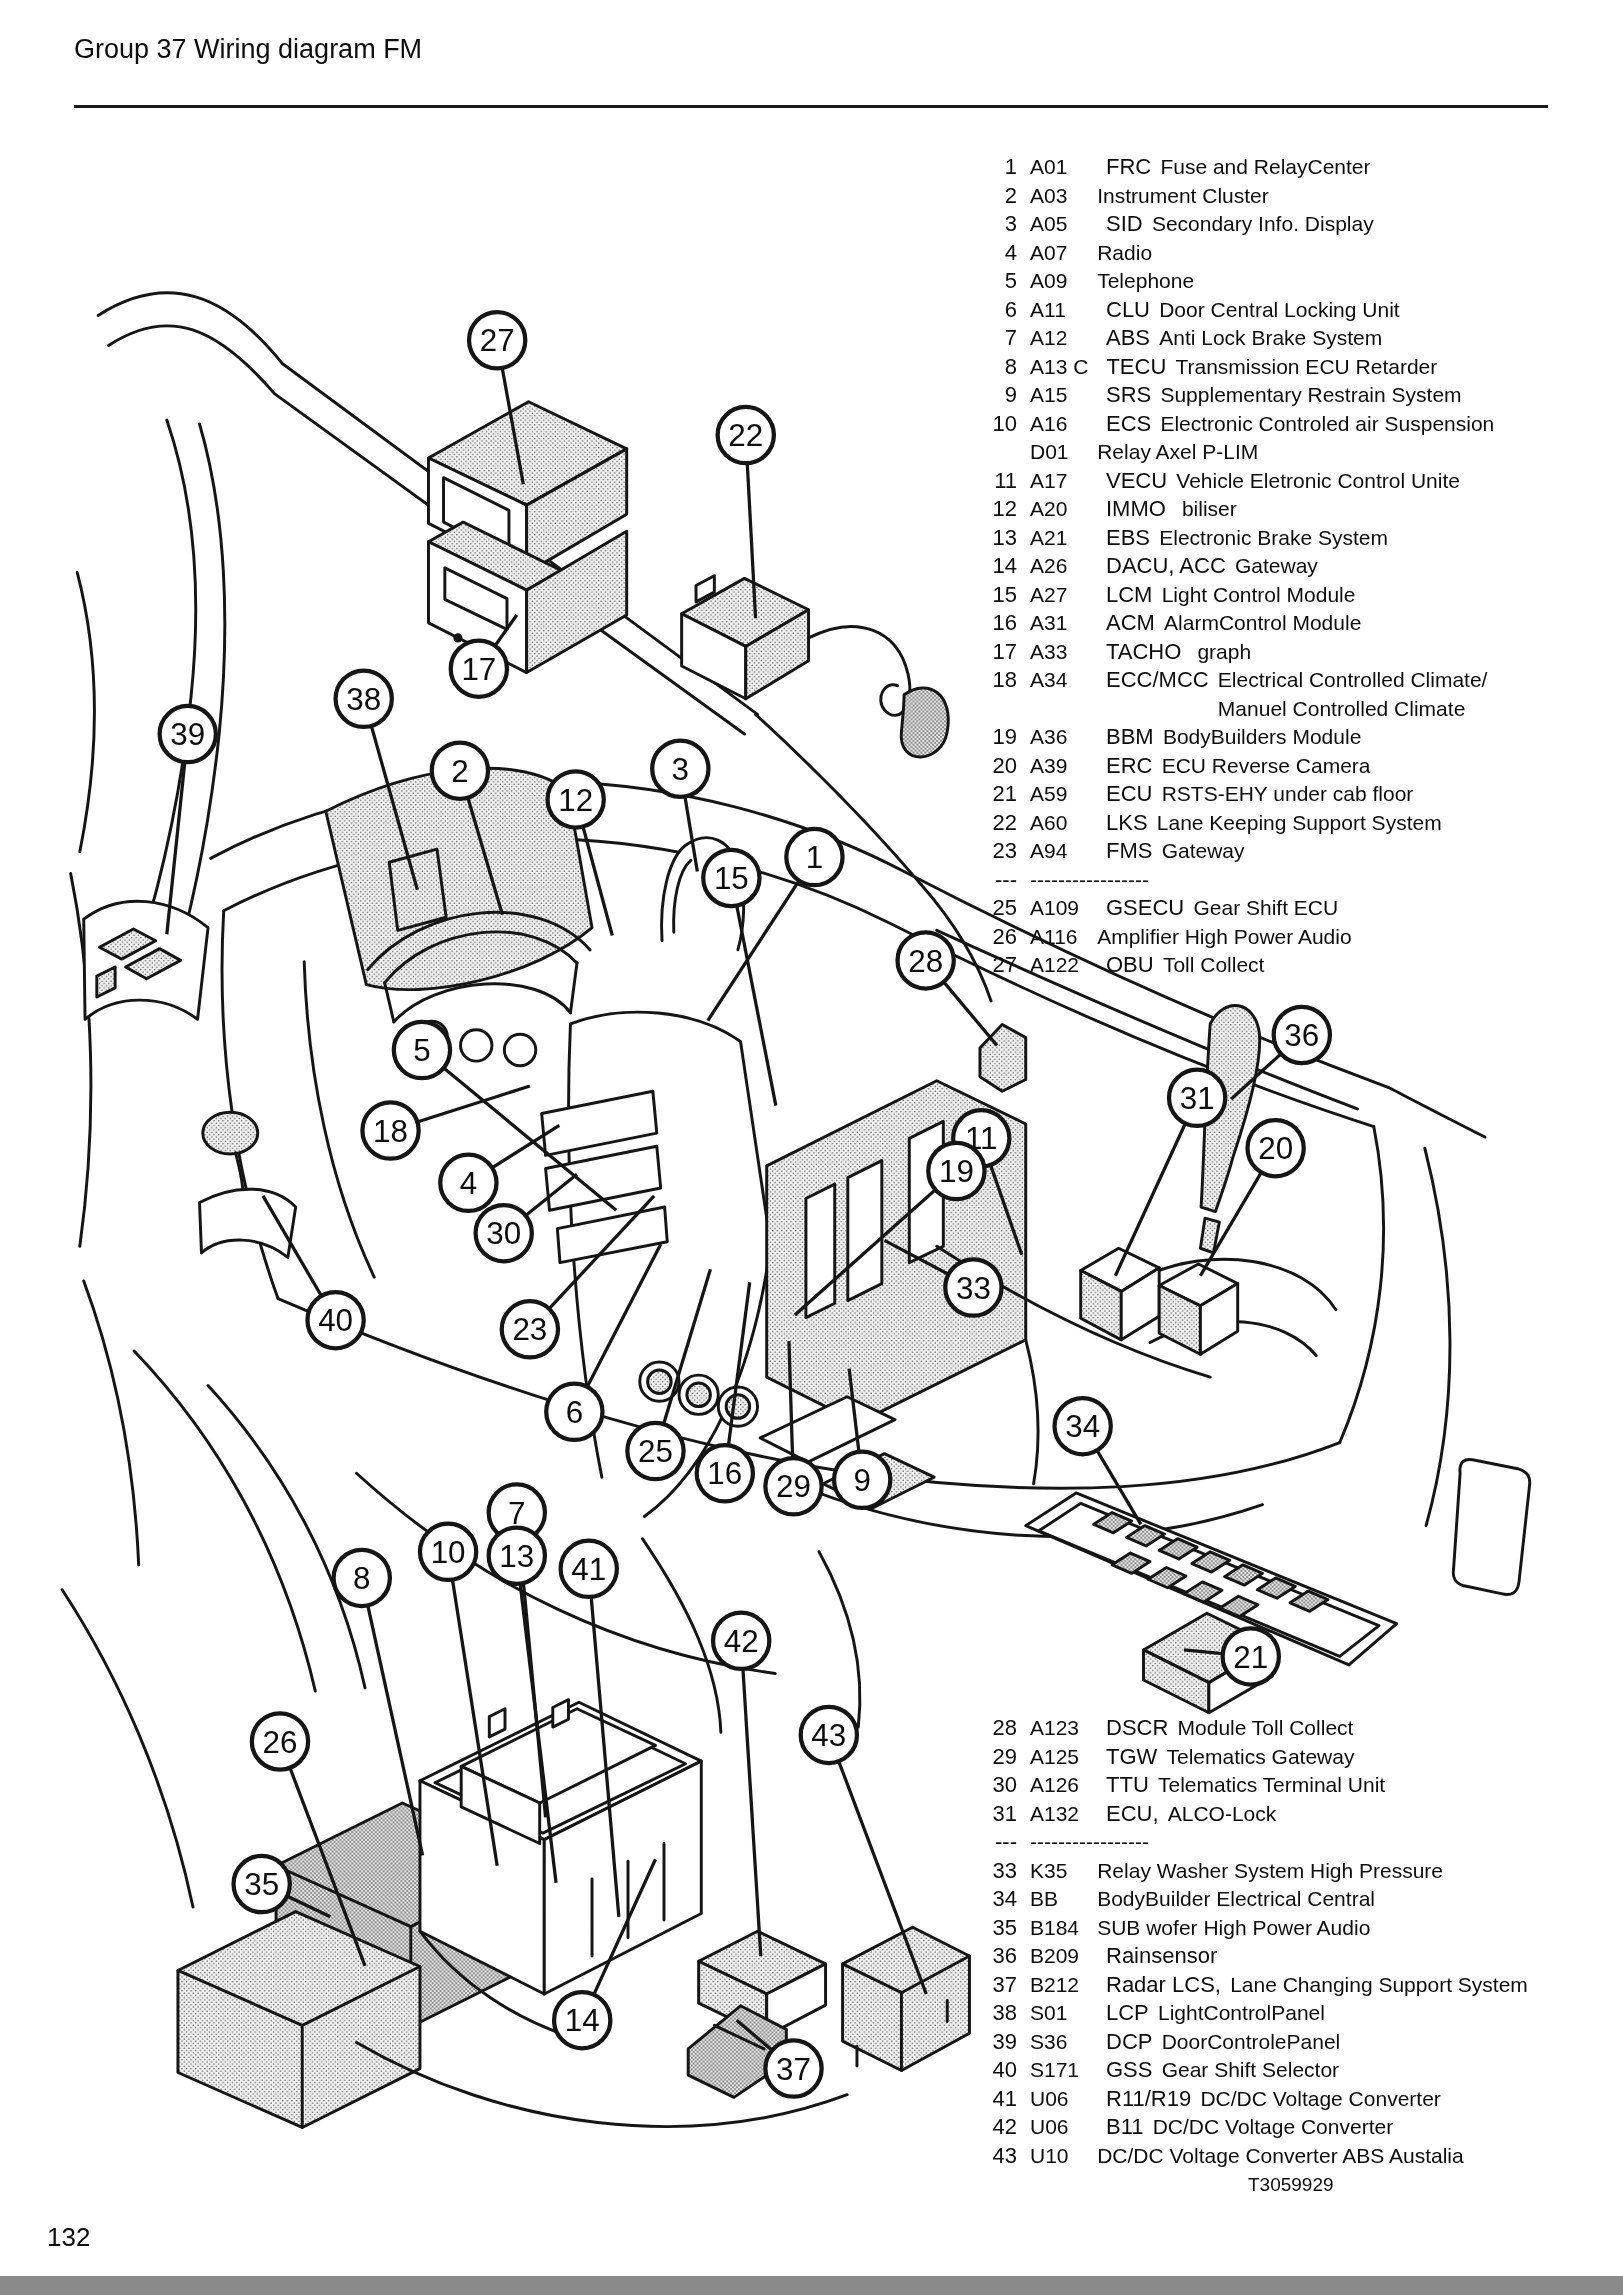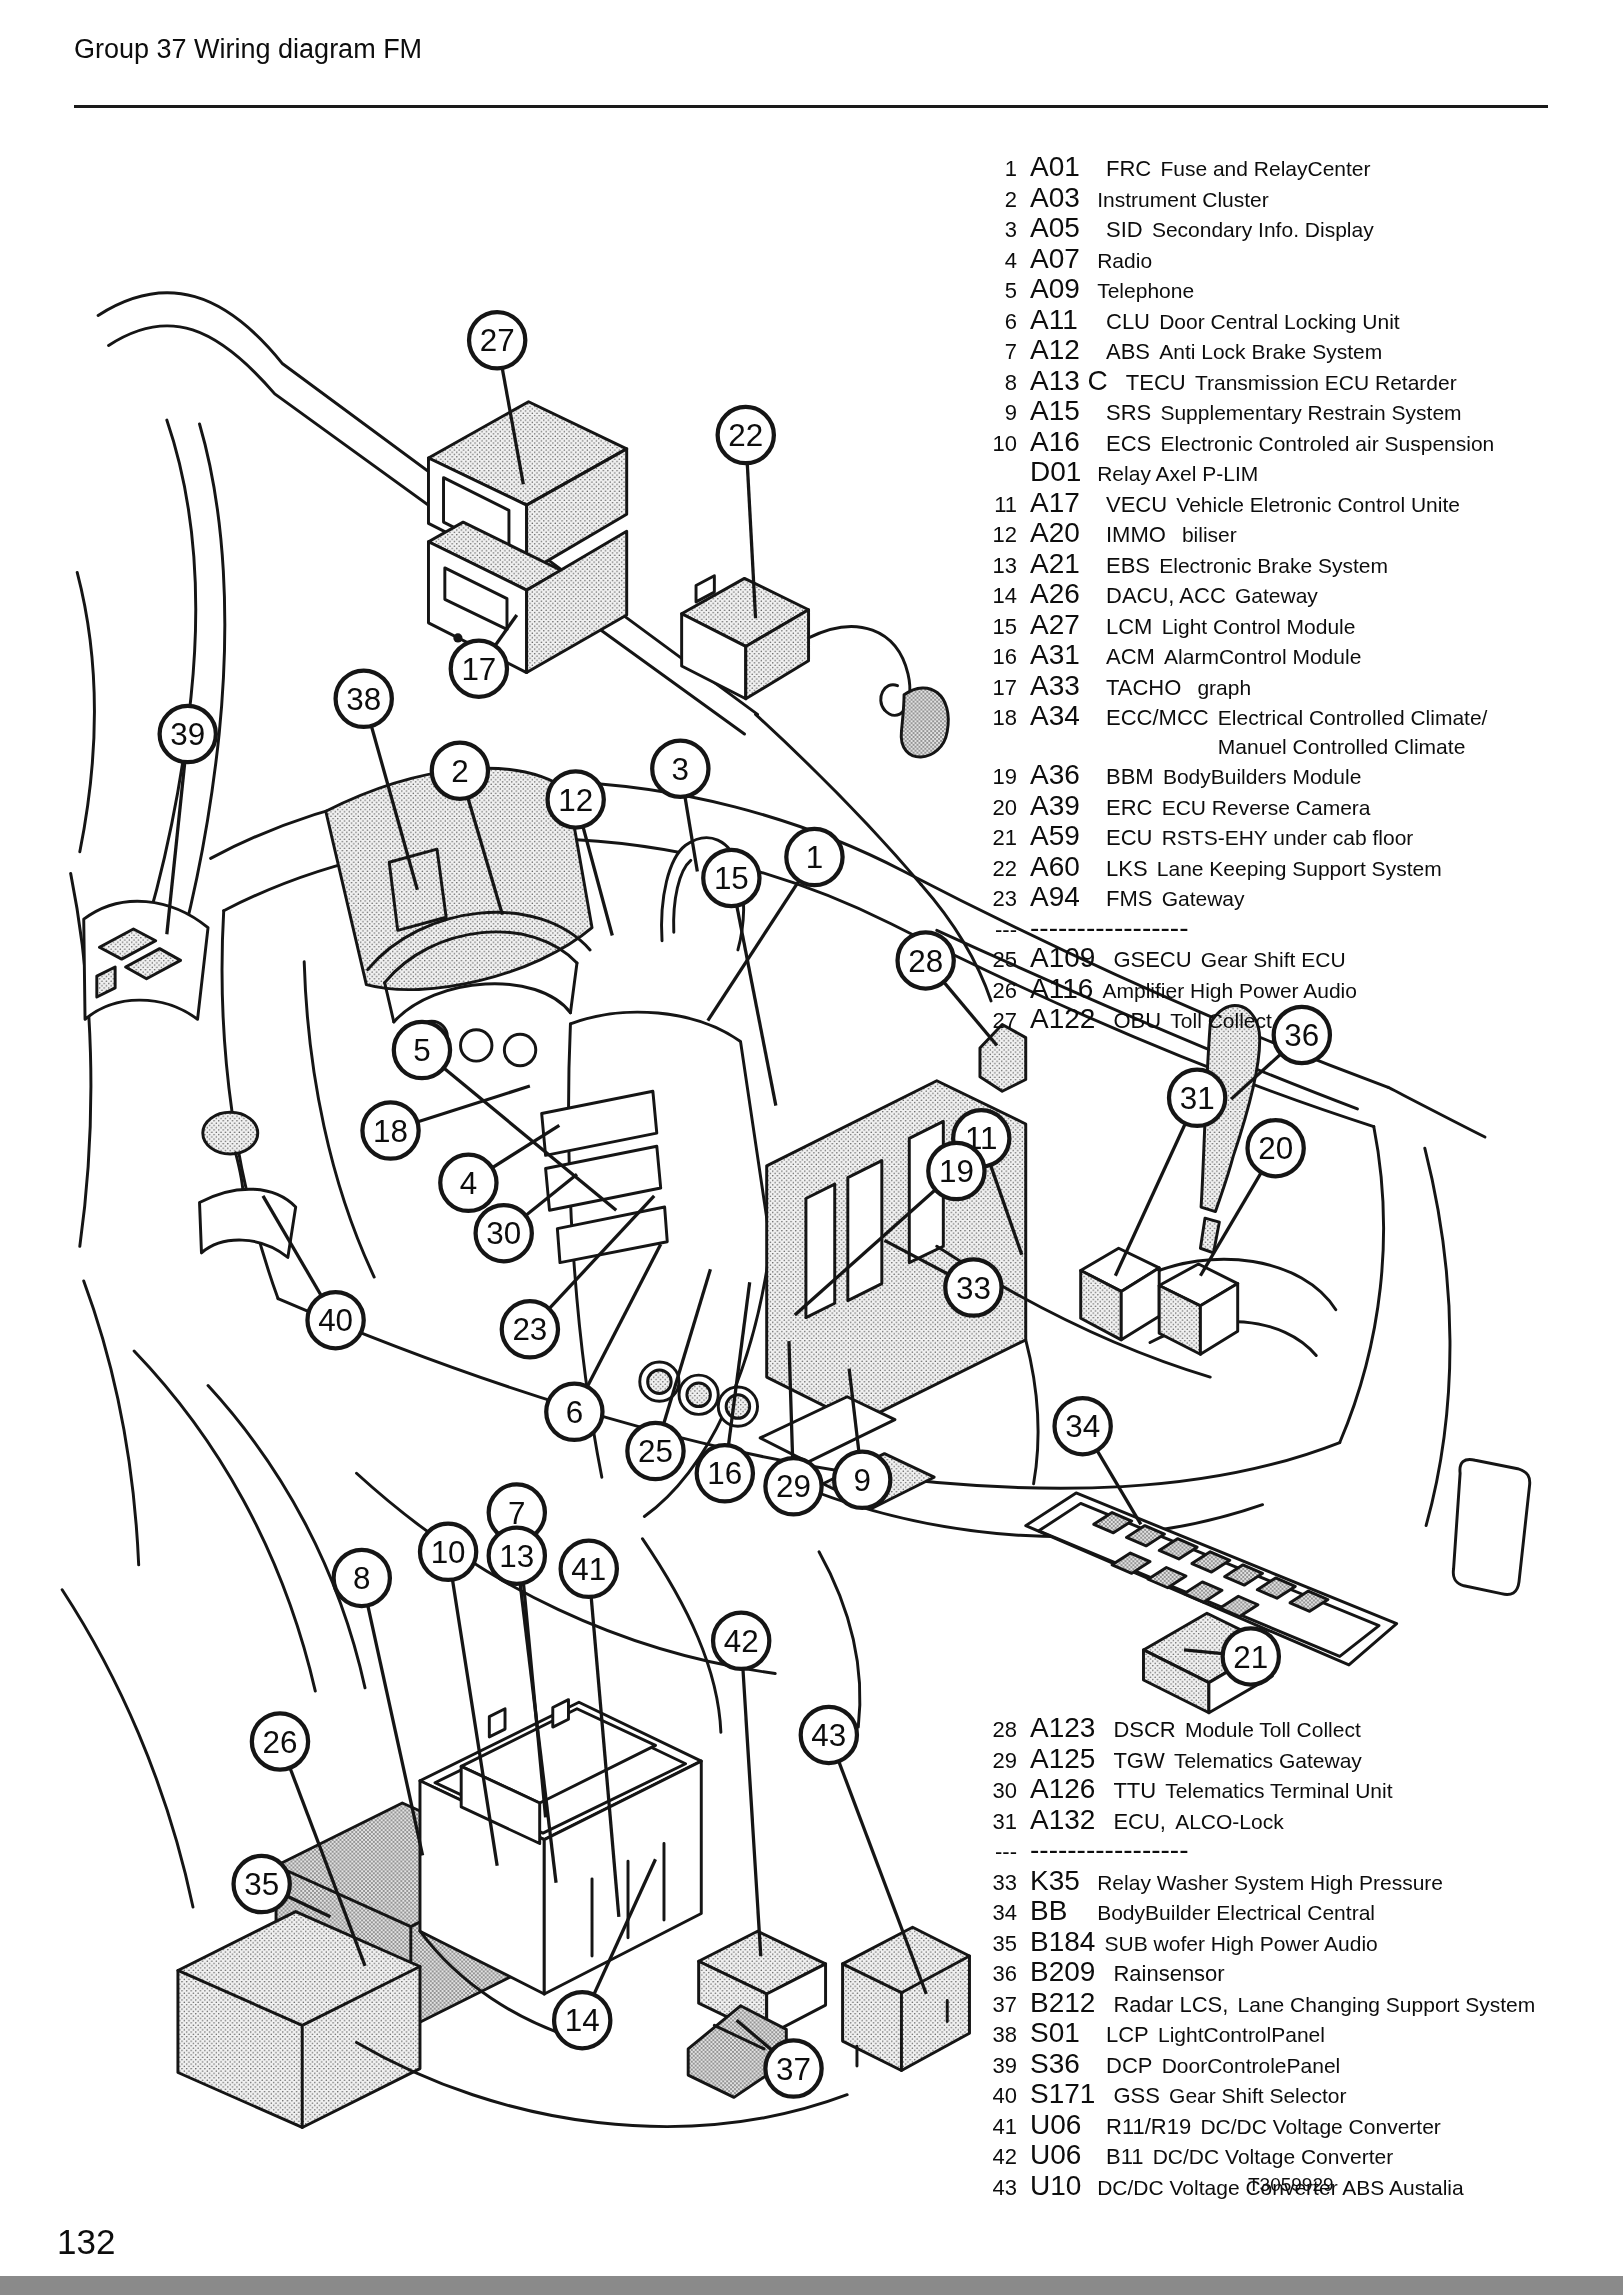--- a/index.html
+++ b/index.html
@@ -6,26 +6,26 @@
   .page{position:relative;width:1623px;height:2276px;background:#fff;
         font-family:"Liberation Sans",sans-serif;color:#0d0d0d;overflow:hidden;}
   .title{position:absolute;left:74px;top:34px;font-size:27px;font-weight:400;
          letter-spacing:0;color:#0d0d0d;white-space:nowrap;}
   .rule{position:absolute;left:74px;top:105px;width:1474px;height:3.3px;background:#1a1a1a;}
   .legend{position:absolute;left:976px;width:641px;}
   #legend-top{top:153px;}
   #legend-bottom{top:1714px;}
   .lrow{display:flex;align-items:baseline;white-space:nowrap;}
   .lnum{flex:0 0 41px;text-align:right;font-size:22px;line-height:28.5px;}
-  .lcode{margin-left:13px;min-width:58px;font-size:28px;line-height:28.5px;white-space:pre;}
+  .lcode{margin-left:13px;min-width:58px;font-size:21px;line-height:28.5px;white-space:pre;}
   .lname{margin-left:18px;font-size:22px;line-height:28.5px;white-space:pre;}
   .ldesc{margin-left:9.2px;font-size:21px;line-height:28.5px;white-space:pre-line;}
   .ldesc.tight{margin-left:16px;}
   .figref{position:absolute;left:1212px;top:2174px;font-size:19px;padding-left:36px;}
-  .pagenum{position:absolute;left:57px;top:2222px;font-size:35px;}
+  .pagenum{position:absolute;left:47px;top:2222px;font-size:26px;}
   svg.diagram{position:absolute;left:0;top:0;}
   #leads line{stroke:#151515;stroke-width:5;}
   #marks circle{fill:#ffffff;stroke:#151515;stroke-width:6.5;}
   #marks text{font-family:"Liberation Sans",sans-serif;font-size:48px;fill:#0d0d0d;
               text-anchor:middle;}
 </style>
 </head>
 <body>
 
 <div class="page">

